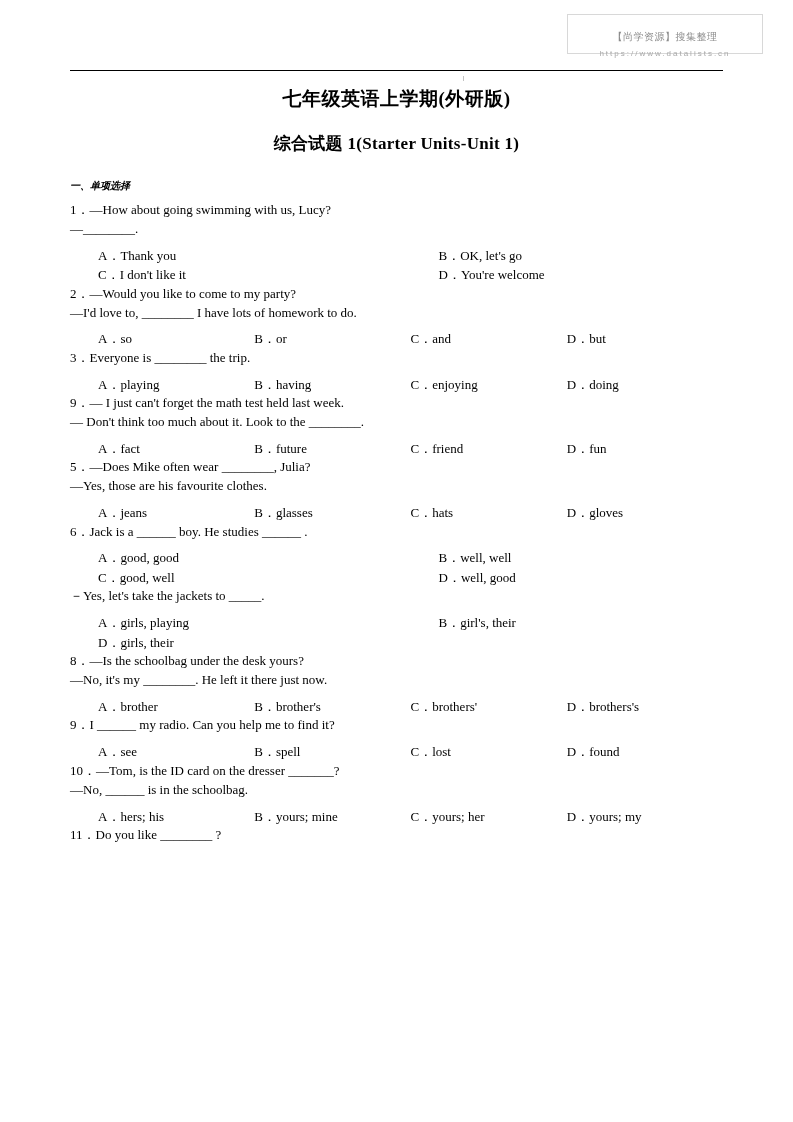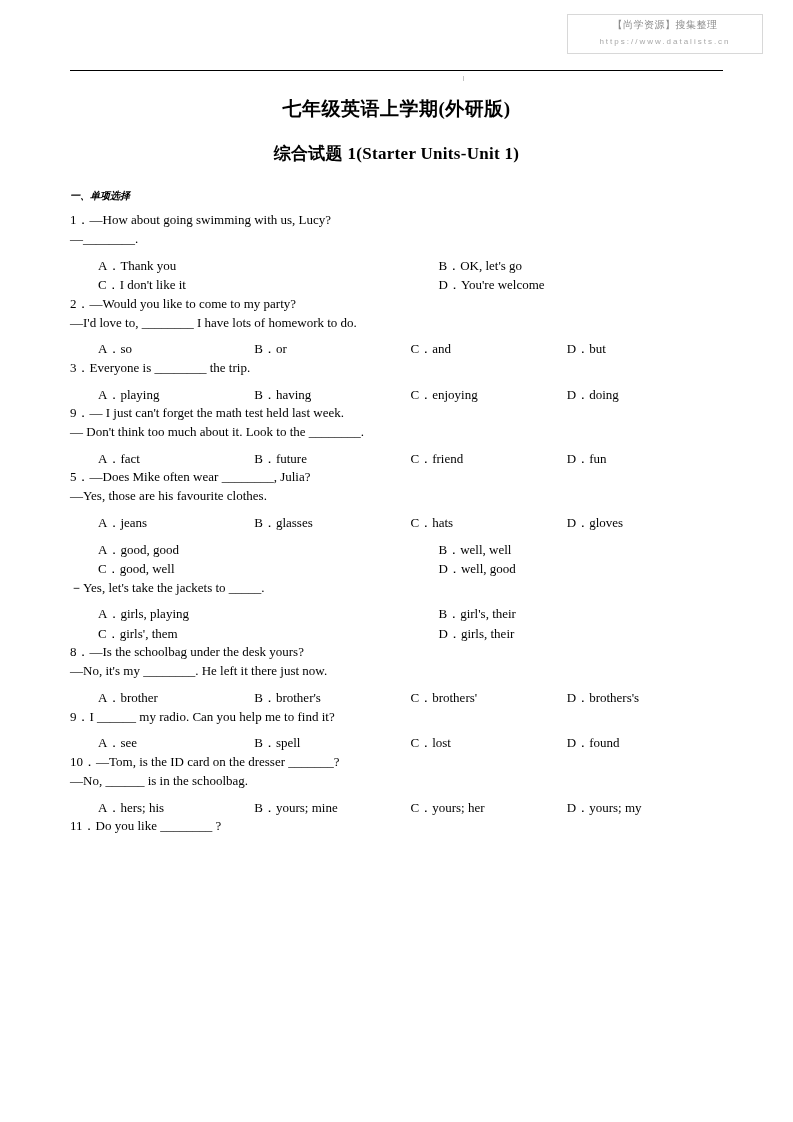--- a/index.html
+++ b/index.html
@@ -22,21 +22,21 @@
   .watermark {
     position: absolute;
     top: 14px;
     right: 30px;
     width: 196px;
     height: 40px;
     border: 1px solid #d8d8d8;
     box-sizing: border-box;
     text-align: center;
     color: #9a9a9a;
-    padding-top: 3px;
+    padding-top: 15px;
   }
   .watermark .wm-line1 {
     font-family: "Liberation Sans", sans-serif;
     font-size: 10px;
     letter-spacing: 0.5px;
     color: #8c8c8c;
     display: block;
   }
   .watermark .wm-line2 {
     font-family: Liberation Sans, sans-serif;
@@ -56,21 +56,21 @@
   .tiny-mark {
     position: absolute;
     left: 463px;
     top: 74px;
     font-size: 7px;
     color: #555;
   }
   .content {
     position: absolute;
     left: 70px;
-    top: 82px;
+    top: 72px;
     width: 653px;
   }
   h1.doc-title {
     font-family: "Liberation Serif", serif;
     font-size: 19px;
     font-weight: bold;
     text-align: center;
     margin: 14px 0 0 0;
     letter-spacing: 0.5px;
   }
@@ -183,34 +183,34 @@
       <span class="stem">—Yes, those are his favourite clothes.</span>
       <div class="opts cols4">
         <span class="opt">A．jeans</span>
         <span class="opt">B．glasses</span>
         <span class="opt">C．hats</span>
         <span class="opt">D．gloves</span>
       </div>
     </div>
 
     <div class="q">
+      <span class="stem">6．Jack is a ______ boy. He studies ______ .</span>
       <div class="opts cols2">
         <span class="opt">A．good, good</span>
         <span class="opt">B．well, well</span>
         <span class="opt">C．good, well</span>
         <span class="opt">D．well, good</span>
       </div>
     </div>
 
     <div class="q">
       <span class="stem">－Yes, let's take the jackets to _____.</span>
       <div class="opts cols2">
         <span class="opt">A．girls, playing</span>
         <span class="opt">B．girl's, their</span>
-        <span class="opt">C．girls', them</span>
         <span class="opt">D．girls, their</span>
       </div>
     </div>
 
     <div class="q">
       <span class="stem">8．—Is the schoolbag under the desk yours?</span>
       <span class="stem">—No, it's my ________. He left it there just now.</span>
       <div class="opts cols4">
         <span class="opt">A．brother</span>
         <span class="opt">B．brother's</span>

